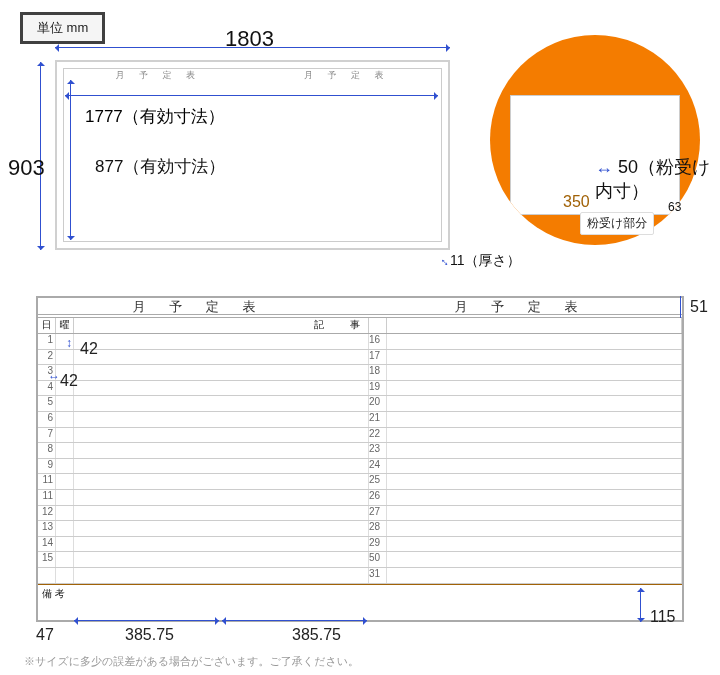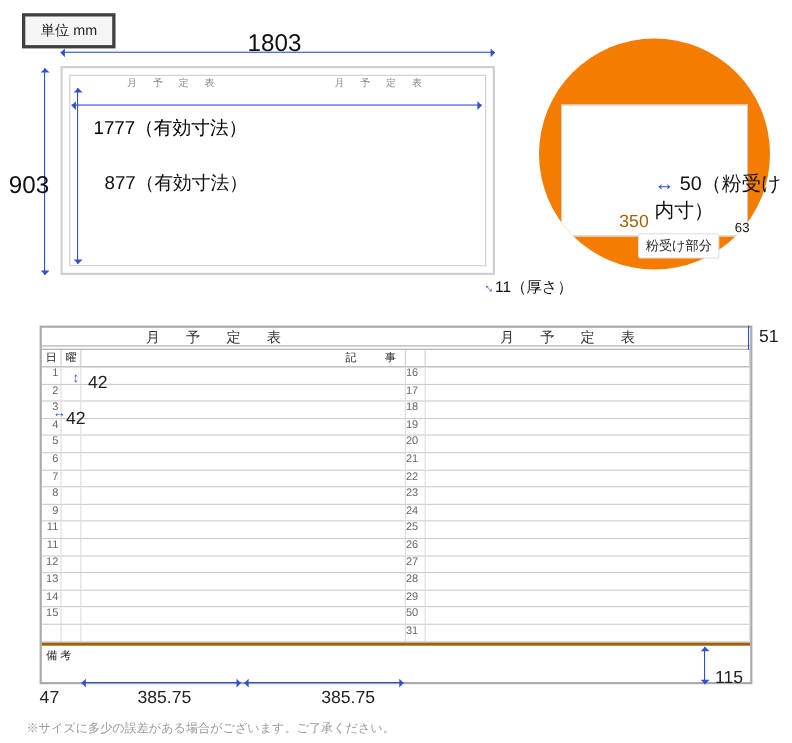--- a/index.html
+++ b/index.html
@@ -48,21 +48,21 @@
 .sc-day2{width:18px;text-align:center}
 .sc-rest{flex:1}
 .rows{display:flex;flex-direction:column}
 .row{height:15.6px;border-bottom:1px solid #ccc;display:flex;font-size:10px;color:#666}
 .row span{border-right:1px solid #ddd}
 .row .c1{width:18px;text-align:right;padding-right:2px}
 .row .c2{width:18px}
 .row .c3{flex:1}
 .row .c4{width:18px;text-align:left;padding-right:2px}
 .row .c5{flex:1}
-.memo-row{height:34px;border-top:3px solid #a16207;font-size:10px;padding:2px 4px}
+.memo-row{height:34px;border-top:1px solid #a16207;font-size:10px;padding:2px 4px}
 .dim51{position:absolute;left:690px;top:298px;font-size:16px}
 .dim51-arr{position:absolute;left:680px;top:296px;width:1px;height:22px;background:#3050d0}
 .dim42a{position:absolute;left:80px;top:340px;font-size:16px}
 .dim42a-arr{position:absolute;left:66px;top:336px;font-size:12px;color:#3050d0}
 .dim42b{position:absolute;left:60px;top:372px;font-size:16px}
 .dim42b-arr{position:absolute;left:48px;top:368px;font-size:12px;color:#3050d0}
 .dim47{position:absolute;left:36px;top:626px;font-size:16px}
 .dim385a{position:absolute;left:125px;top:626px;font-size:16px}
 .dim385b{position:absolute;left:292px;top:626px;font-size:16px}
 .bot-arr1{position:absolute;left:74px;top:620px;width:145px;height:1px;background:#3050d0}

